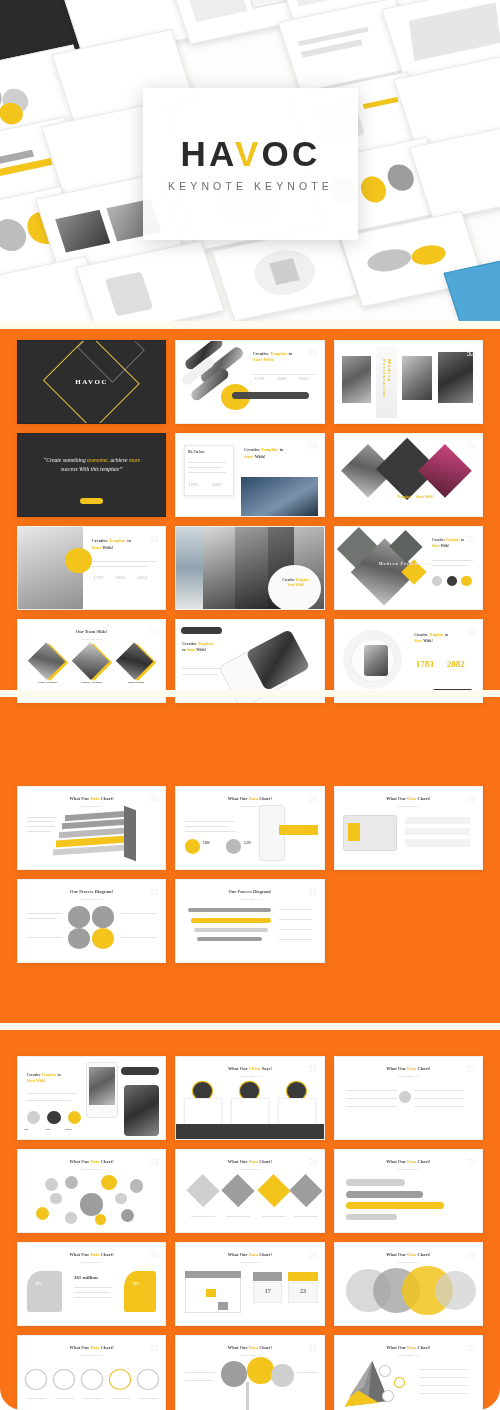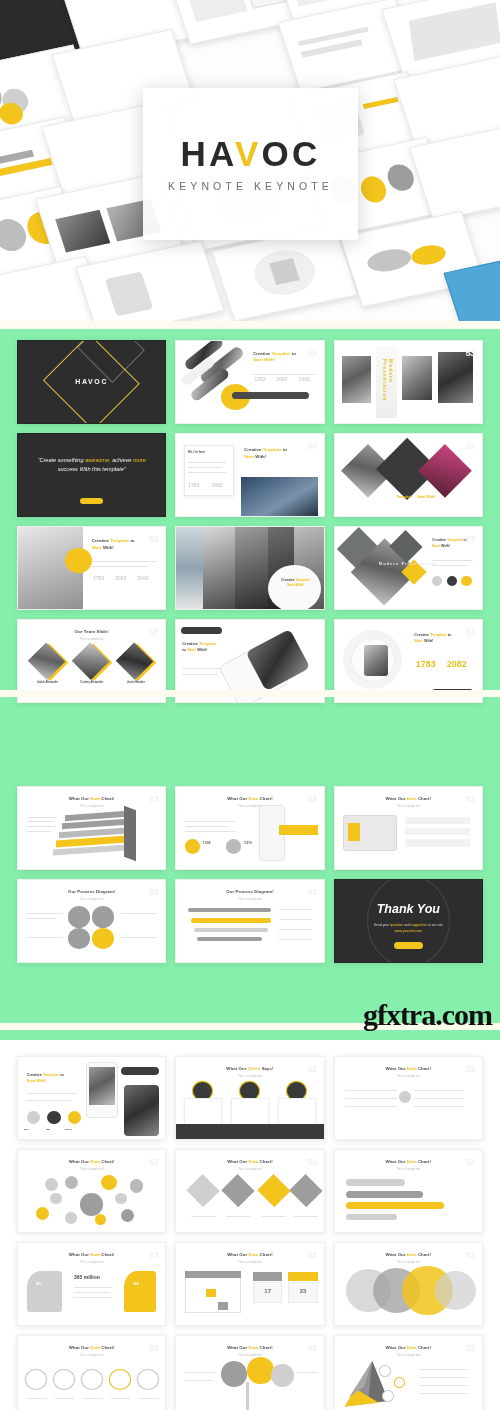--- a/index.html
+++ b/index.html
@@ -2,21 +2,21 @@
 <html><head>
 <meta charset="utf-8">
 <title>HAVOC Keynote Template Preview</title>
 <style>
   * { margin:0; padding:0; box-sizing:border-box; }
   html,body { background:#ffffff; }
   body {
     width:500px; height:1410px; position:relative; overflow:hidden;
     font-family:"Liberation Sans", sans-serif; color:#3a3a3a;
   }
-  .page { width:500px; height:1040px; position:relative; background:#86efac; }
+  .page { width:500px; height:1410px; position:relative; background:#f97316;border-radius:22px; }
 
   
   .hero { position:absolute; left:0; top:0; width:500px; height:327px; overflow:hidden;
           background:#fdfdfc; }
   .hero-bg { position:absolute; inset:0; overflow:hidden; }
   .hero-tile {
     position:absolute; background:#fff; border:1px solid #e8e8e6;
     box-shadow:0 2px 7px rgba(0,0,0,.14);
     transform-origin:center;
   }
@@ -33,21 +33,21 @@
 
   
   .band { position:absolute; left:0; width:500px; background:#fdfbee; }
 
   
   .grid { position:absolute; left:0; width:500px; display:grid; gap:9px;
           grid-template-columns:repeat(3,1fr); padding:0 17px; }
   .slide {
     position:relative; background:#ffffff; border:1px solid #efefee;
     box-shadow:0 1px 6px rgba(0,0,0,.10);
-    aspect-ratio:16/9; overflow:hidden;
+    aspect-ratio:16/9; overflow:hidden;font-family:Liberation Serif, serif;
   }
   .slide.dark { background:#2d2d2d; border-color:#262626; }
 
   .s-title { position:absolute; left:0; right:0; top:11%; text-align:center;
              font-size:4.3px; font-weight:700; color:#4a4a4a; letter-spacing:.1px; }
   .s-title .hl { color:#eec01b; }
   .s-sub { position:absolute; left:0; right:0; top:22%; text-align:center;
            font-size:2.6px; color:#b9b9b9; }
   .s-num { position:absolute; right:5%; top:9%; font-size:9px; font-weight:700;
            color:#f1f1f1; letter-spacing:-.5px; }
@@ -380,26 +380,20 @@
       <div class="box gray2" style="left:8%;top:34%;width:56%;height:5%;border-radius:4px"></div>
       <div class="box yel" style="left:10%;top:46%;width:54%;height:6%;border-radius:4px"></div>
       <div class="box gray3" style="left:12%;top:58%;width:50%;height:5%;border-radius:4px"></div>
       <div class="box gray2" style="left:14%;top:70%;width:44%;height:5%;border-radius:4px"></div>
       <div class="ln" style="left:70%;top:36%;width:22%"></div>
       <div class="ln" style="left:70%;top:48%;width:22%"></div>
       <div class="ln" style="left:70%;top:60%;width:22%"></div>
       <div class="ln" style="left:70%;top:72%;width:22%"></div>
     </div>
 
-    <div class="slide dark">
-      <div class="circ" style="left:22%;top:-6%;width:56%;height:112%;border:1px solid rgba(255,255,255,.12)"></div>
-      <div class="thank">Thank You</div>
-      <div class="thank-sub"><span>Send your </span><span class="y">question</span><span> and </span><span class="y">suggestion</span><span> to our site</span><br><span class="y">www.yoursite.com</span></div>
-      <div class="pill" style="left:40%;top:76%;width:20%;height:8%"></div>
-    </div>
   </div>
 
   <div class="band" style="top:1023px;height:7px;"></div>
 
   <div class="grid" style="top:1056px;">
 
     <div class="slide">
       <div class="ctext" style="left:6%;top:20%;font-size:3.8px"><span>Creative </span><span class="hl">Template</span><span> to</span><br><span class="hl">Start With!</span></div>
       <div class="ln" style="left:6%;top:44%;width:34%"></div>
       <div class="ln" style="left:6%;top:52%;width:30%"></div>
@@ -564,14 +558,13 @@
       <div class="circ" style="left:30%;top:36%;width:8%;height:14%;background:#fff;border:1px solid #c9c9c9"></div>
       <div class="circ" style="left:40%;top:50%;width:8%;height:14%;background:#fff;border:1px solid #e9bf1e"></div>
       <div class="circ" style="left:32%;top:66%;width:8%;height:14%;background:#fff;border:1px solid #c9c9c9"></div>
       <div class="ln" style="left:58%;top:40%;width:32%"></div>
       <div class="ln" style="left:58%;top:50%;width:32%"></div>
       <div class="ln" style="left:58%;top:60%;width:32%"></div>
       <div class="ln" style="left:58%;top:70%;width:32%"></div>
     </div>
   </div>
 
-  <div class="watermark">gfxtra.com</div>
 </div>
 
 </body></html>

